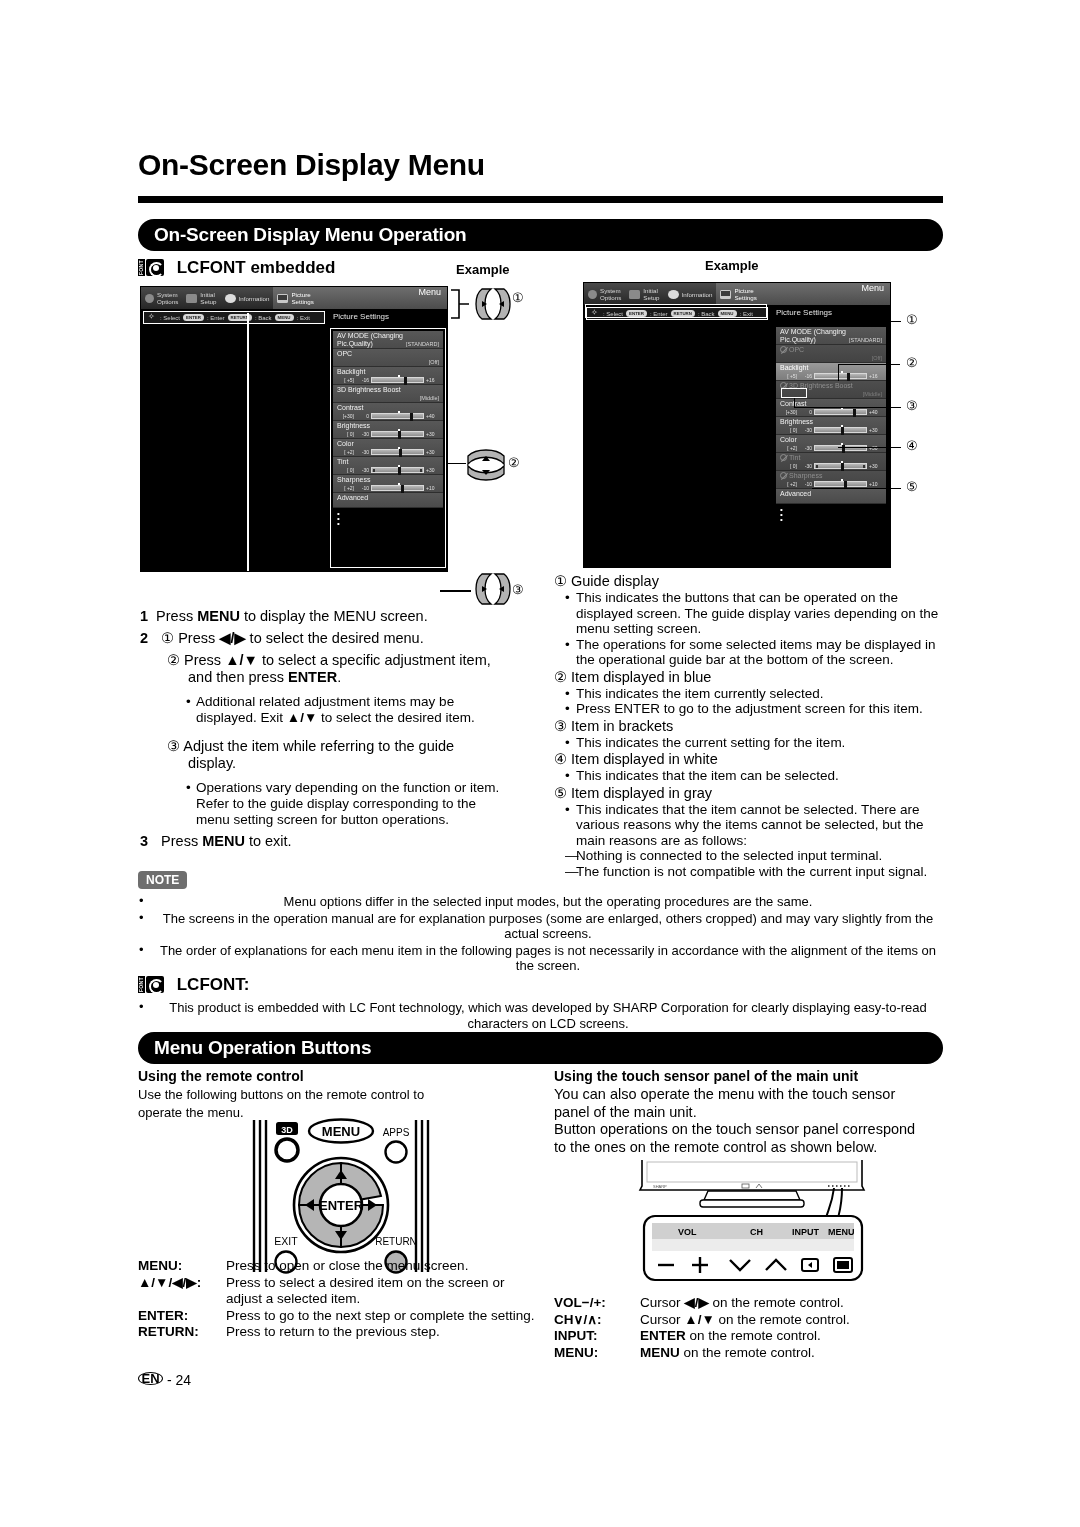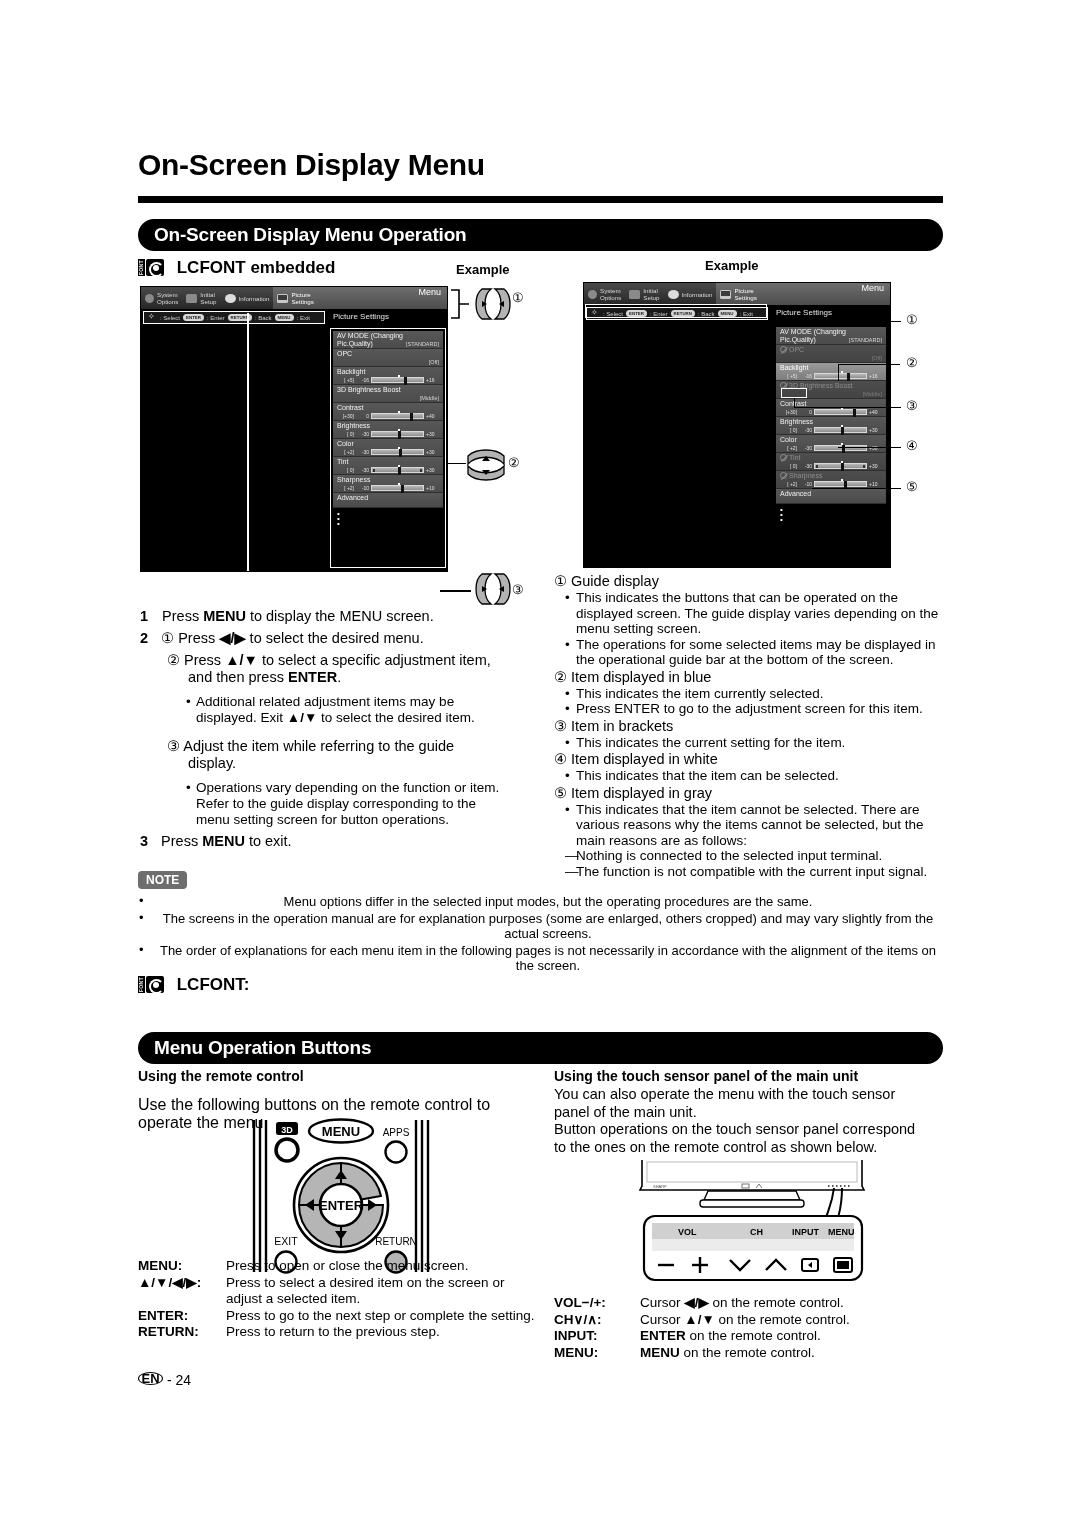--- a/index.html
+++ b/index.html
@@ -555,21 +555,21 @@
     <path d="M20 2 C12 8, 12 26, 20 32 L11 32 C3 26, 3 8, 11 2 Z" fill="#b3b3b3" stroke="#000" stroke-width="1.3"></path>
     <path d="M24 2 C32 8, 32 26, 24 32 L33 32 C41 26, 41 8, 33 2 Z" fill="#b3b3b3" stroke="#000" stroke-width="1.3"></path>
     <polygon points="16,17 11,14 11,20" fill="#000"></polygon>
     <polygon points="28,17 33,14 33,20" fill="#000"></polygon>
   </svg>
   <div class="circ-num" style="left:512px; top:582px;">③</div>
   <div class="callout-line" style="left:440px; top:590px; width:31px; height:1.5px;"></div>
 
   <div class="txt" style="left:140px; top:608px; width:400px;">
     <span class="num-lead">1</span>
-    <span style="margin-left:10px;"><span>Press </span><b>MENU</b><span> to display the MENU screen.</span></span>
+    <span style="margin-left:4px;"><span>Press </span><b>MENU</b><span> to display the MENU screen.</span></span>
   </div>
 
   <div class="txt" style="left:140px; top:630px; width:400px;">
     <span class="num-lead">2</span>
     <span style="margin-left:9px;"><span>①</span>
       <span>Press </span><b>◀/▶</b><span> to select the desired menu.</span></span>
   </div>
 
   <div class="txt" style="left:167px; top:652px; width:380px;">
     <span>②</span>
@@ -637,28 +637,31 @@
       <div class="li">The order of explanations for each menu item in the following pages is not necessarily in accordance with the alignment of the items on the screen.</div>
     </div>
 
   <div class="lcfont-head" style="left:138px; top:975px;">
     <span class="lcfont-mark">
       <span class="fword">FONT</span>
       <span class="cbox"></span>
     </span>
     <span style="margin-left:8px;">LCFONT:</span>
   </div>
+  <div class="note-list" style="top:1000px;">
+    <div class="li">This product is embedded with LC Font technology, which was developed by SHARP Corporation for clearly displaying easy-to-read characters on LCD screens.</div>
+  </div>
 
   <div class="banner" style="top:1032px;">
     <span>Menu Operation Buttons</span>
   </div>
 
   <div style="position:absolute; left:138px; top:1068px; width:390px;">
     <div style="font-size:14px; font-weight:bold;">Using the remote control</div>
-    <div style="font-size:16px; line-height:17.5px; margin-top:12px;">
+    <div style="font-size:13px; line-height:17.5px; margin-top:2px;">
       <span>Use the following buttons on the remote control to</span><br>
       <span>operate the menu.</span>
     </div>
   </div>
 
   <svg class="remote" viewBox="0 0 190 168">
 
     <g stroke="#000" stroke-width="2.4" fill="none">
       <line x1="8" y1="8" x2="8" y2="160"></line>
         <line x1="14" y1="8" x2="14" y2="160"></line>

